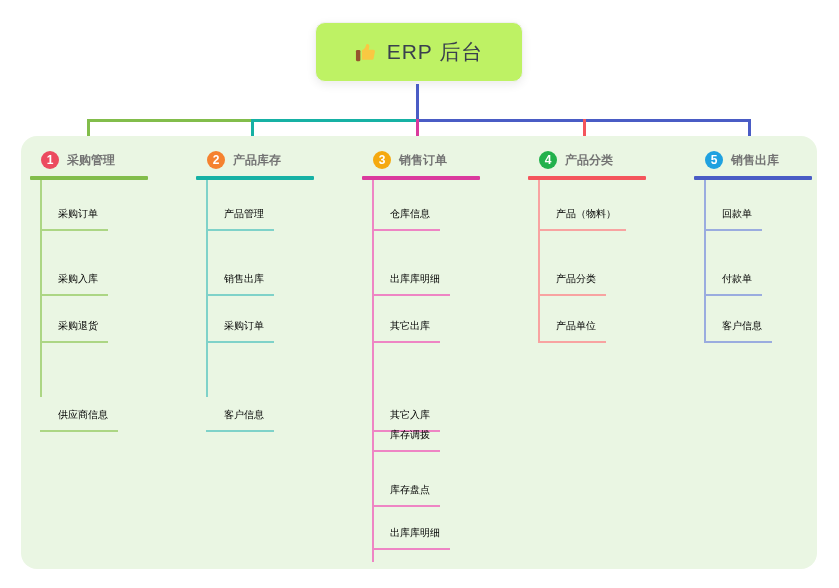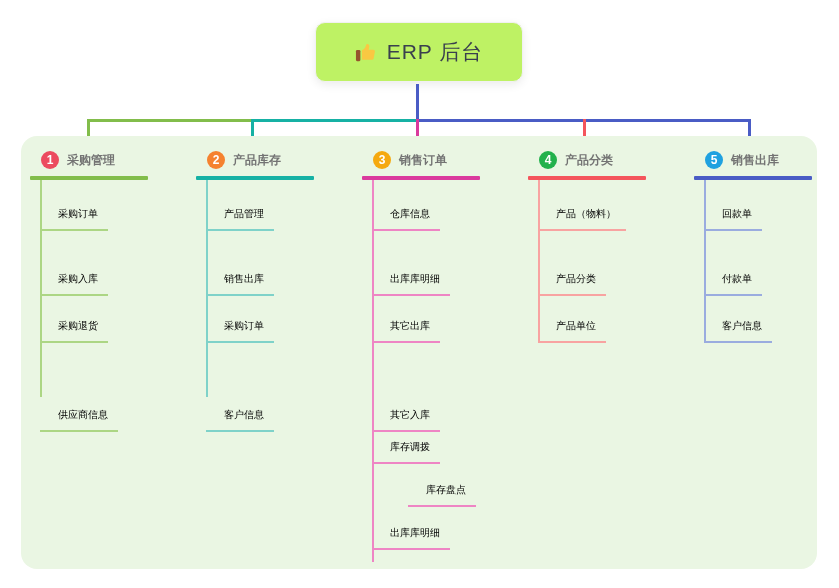--- a/index.html
+++ b/index.html
@@ -60,21 +60,21 @@
   .rows-7 .vline{height:382px;}
   .rows-3 .vline{height:162px;}
 
   .child{
     position:absolute;left:10px;white-space:nowrap;
     font-size:10px;line-height:17px;color:#000000;
     padding:0 10px 7px 18px;border-bottom:2px solid var(--light);
     cursor:default;
   }
   .r0{top:59px;} .r1{top:124px;} .r2{top:153px;margin-top:18px;} .r3{top:216px;margin-top:44px;}
-  .r4{top:292px;font-family:Liberation Serif, serif;} .r5{top:335px;margin-left:36px;} .r6{top:378px;}
+  .r4{top:280px;font-family:Liberation Serif, serif;} .r5{top:335px;} .r6{top:378px;}
 </style>
 </head>
 <body style="background: rgb(255, 255, 255);">
 
 <div>
 
   <div class="root-node">
     <svg class="thumb-icon" viewBox="0 0 24 24">
       <rect x="1" y="9.5" width="4.6" height="11.5" rx="1.2" fill="#96532E"></rect>
       <path fill="#F9C842" d="M7.2 21V9.6c2.2-.6 3.6-2.3 4.1-4.6.3-1.3.8-1.9 1.8-1.9 1.1 0 1.9 1 1.9 2.4 0 1.2-.4 2.5-.8 3.5h4.9c1.1 0 1.9.9 1.7 2l-1.3 6.9c-.2 1-1.1 1.7-2.1 1.7H7.2z"></path>

